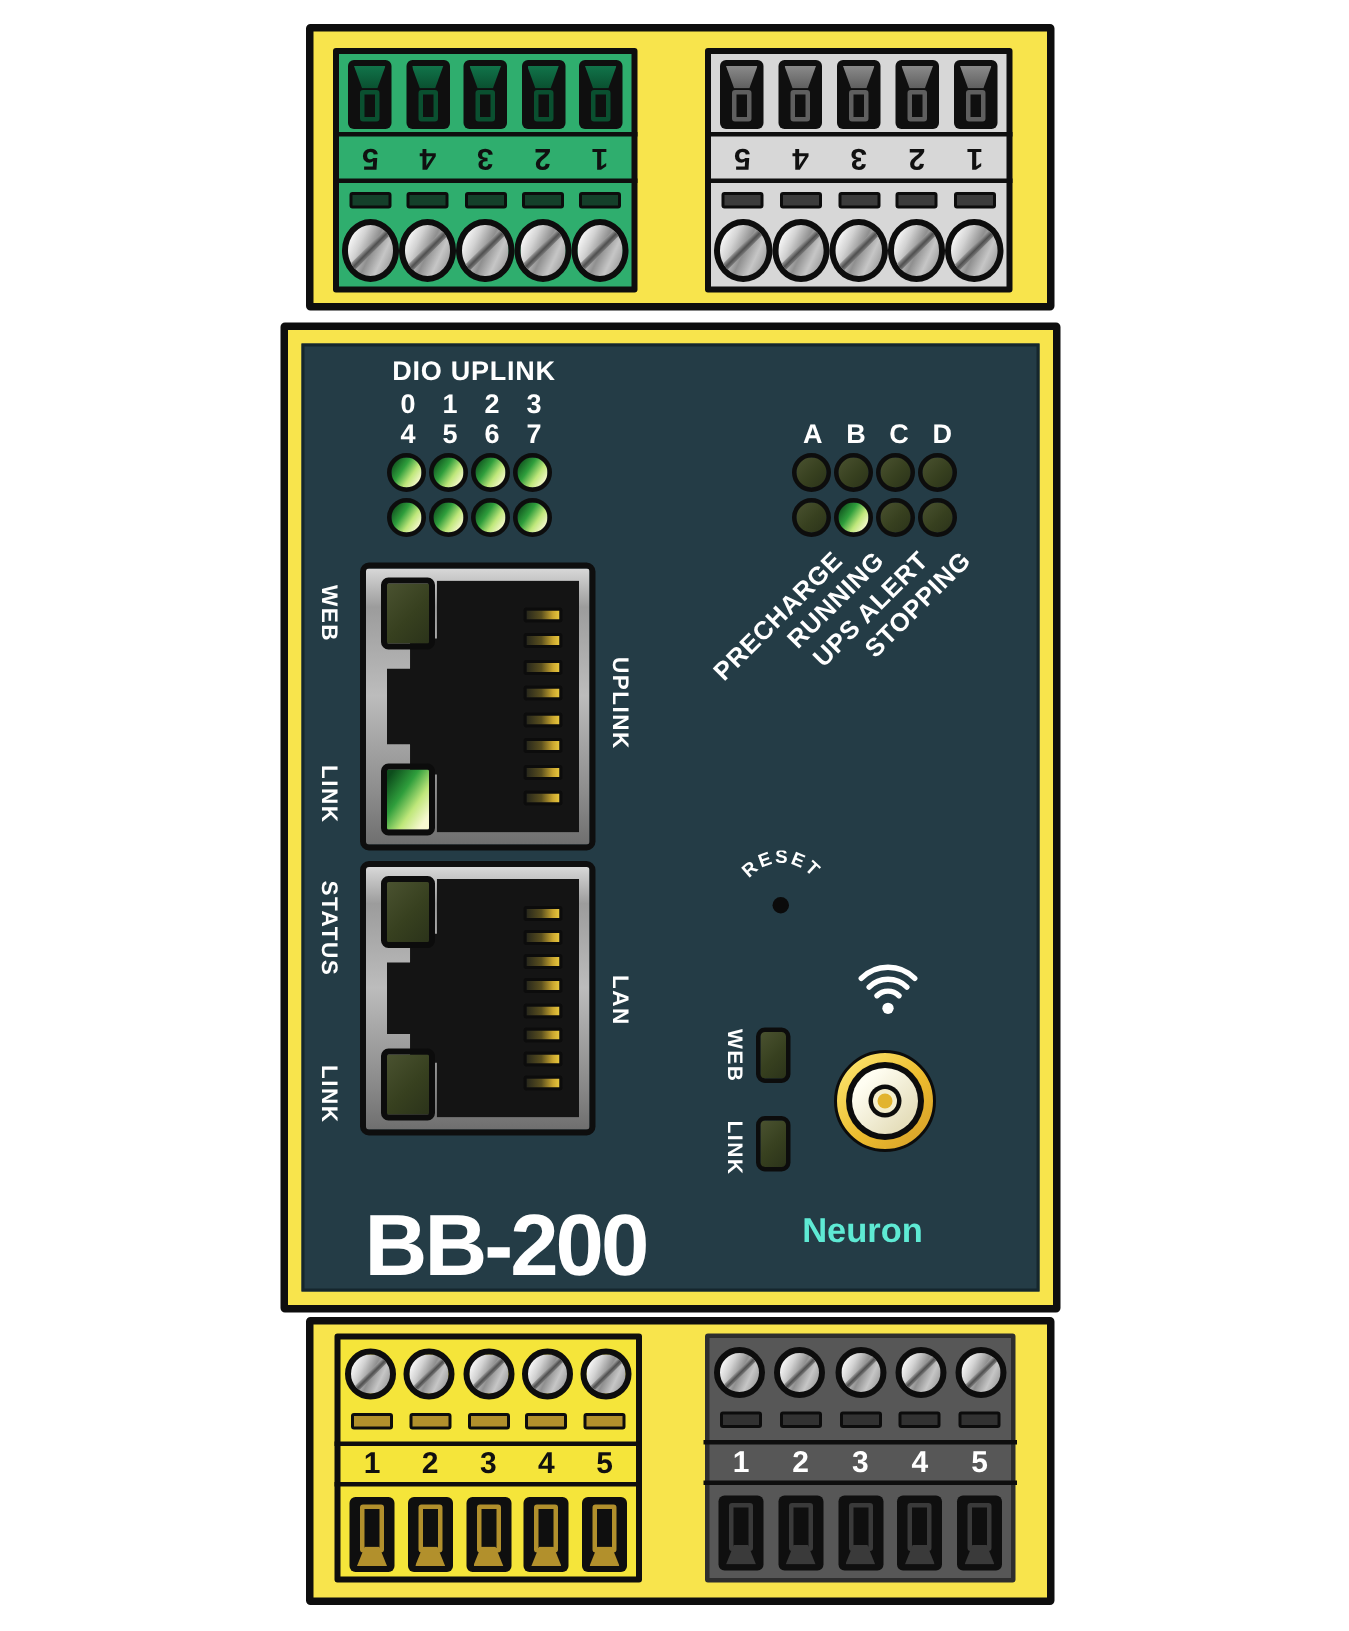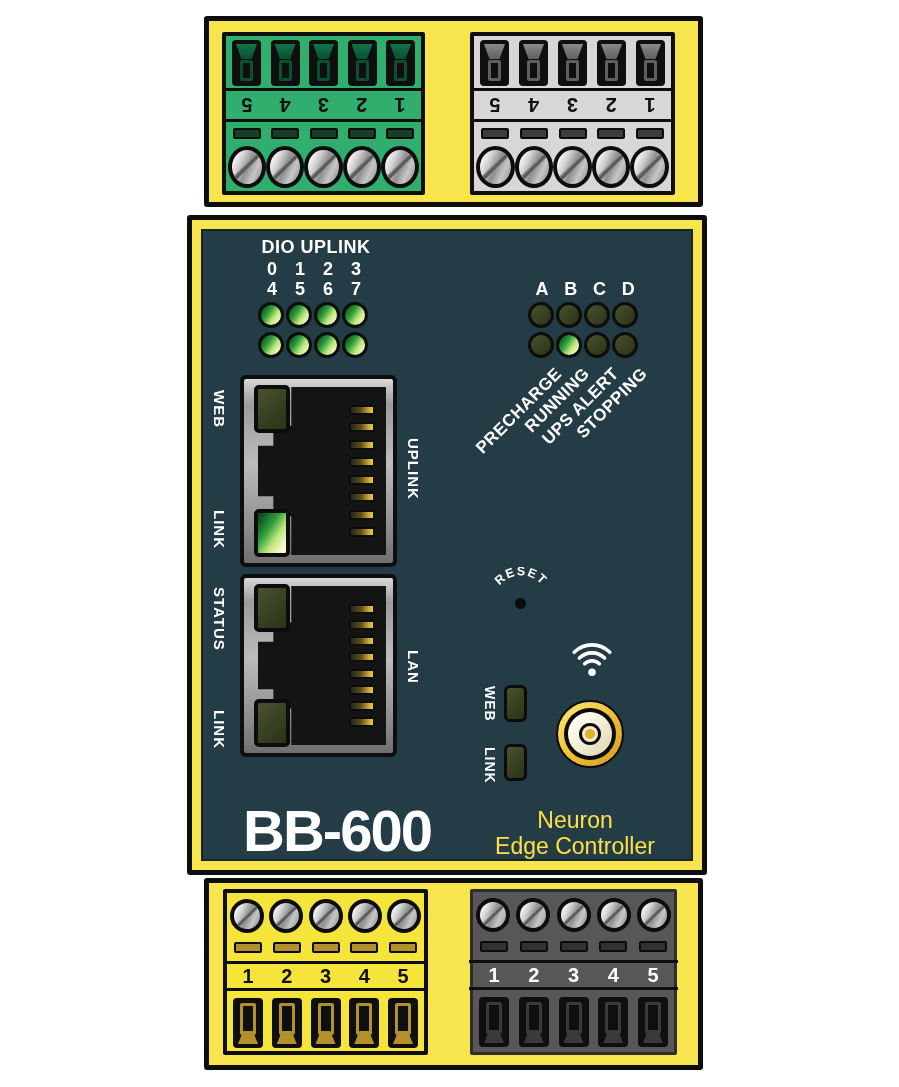--- a/index.html
+++ b/index.html
@@ -92,21 +92,21 @@
          background:linear-gradient(135deg,#fbe26a 10%,#edbc2e 55%,#d9a32a 90%); display:flex; align-items:center; justify-content:center; }
   .ant .a2 { width:52px; height:52px; border-radius:50%; background:#0c0c0c; display:flex; align-items:center; justify-content:center; }
   .ant .a3 { width:44px; height:44px; border-radius:50%; background:linear-gradient(135deg,#fffef2 20%,#e6dfbd 80%); display:flex; align-items:center; justify-content:center; }
   .ant .a4 { width:22px; height:22px; border-radius:50%; background:#0c0c0c; display:flex; align-items:center; justify-content:center; }
   .ant .a5 { width:16px; height:16px; border-radius:50%; background:#f4eecb; display:flex; align-items:center; justify-content:center; }
   .ant .a6 { width:10px; height:10px; border-radius:50%; background:#e2b42e; }
 
   .model { position:absolute; left:10px; top:566px; width:248px; text-align:center;
            font-size:58px; font-weight:900; letter-spacing:-2px; color:#fff; }
   .product { position:absolute; left:252px; top:577px; width:240px; text-align:center;
-             font-size:23px; font-weight:400; line-height:1.12; color:#fde047; }
+             font-size:23px; font-weight:700; line-height:1.12; color:#5eead4; }
 </style>
 </head>
 <body>
 
 <div class="stage">
 
   <div class="sec sec-top">
 
     <div class="tblock t-green" style="left:13px;top:11px;width:203px;height:163px;">
       <div class="trow sockrow-t">
@@ -282,24 +282,23 @@
             <div class="a3">
               <div class="a4">
                 <div class="a5">
                   <div class="a6"></div>
                 </div>
               </div>
             </div>
           </div>
       </div>
 
-      <div class="model">BB-600</div>
+      <div class="model">BB-200</div>
       <div class="product">
         <div>Neuron</div>
-        <div>Edge Controller</div>
       </div>
     </div>
   </div>
 
   <div class="sec sec-bottom">
 
     <div class="tblock t-yellow" style="left:14px;top:6px;width:205px;height:166px;">
       <div class="trow screwrow-b">
         <div class="screw screw-b"></div>
           <div class="screw screw-b"></div>

